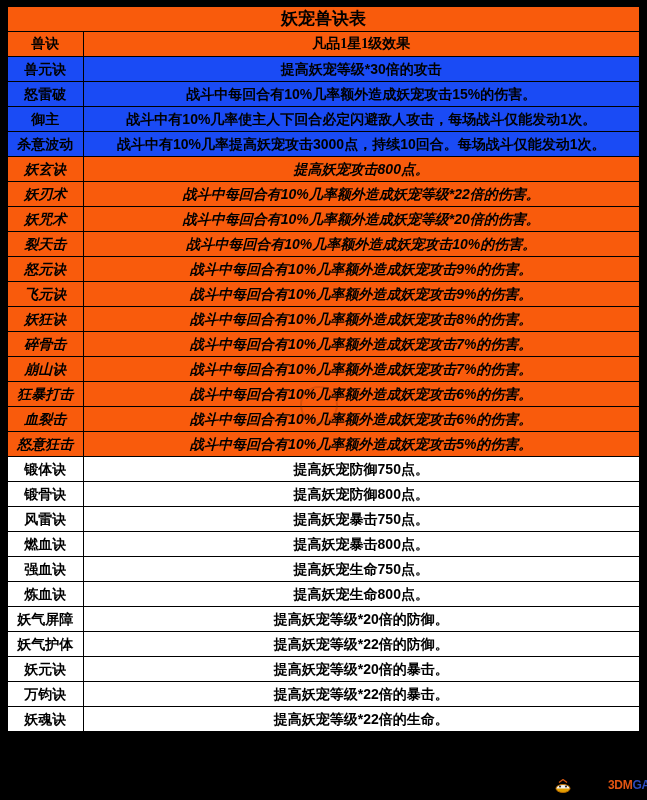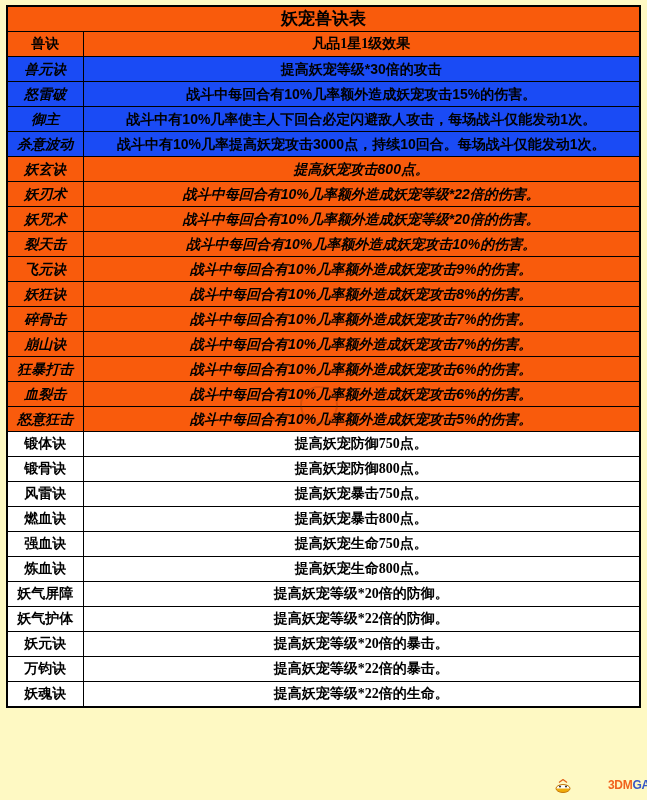--- a/index.html
+++ b/index.html
@@ -10,21 +10,21 @@
   body {
     width: 647px;
     height: 800px;
     font-family: "Liberation Sans", "DejaVu Sans", sans-serif;
     overflow: hidden;
   }
   #page {
     position: relative;
     width: 647px;
     height: 800px;
-    background: #fef9c3;
+    background: #000000;
     box-sizing: border-box;
     padding: 5px 6px 6px 6px;
   }
   table.skill-table {
     width: 635px;
     border-collapse: collapse;
     table-layout: fixed;
     border: 2px solid #000000;
   }
   table.skill-table td {
@@ -57,32 +57,31 @@
     font-size: 15px;
     height: 25px;
     line-height: 25px;
     font-family: Liberation Serif, serif;
   }
   
   .row-blue td {
     background: #1A4BF5;
     font-size: 14px;
   }
-  .row-blue td.name { font-size: 14px; font-style: italic; }
+  .row-blue td.name { font-size: 14px; }
   
   .row-orange td {
     background: #F95B0C;
     font-size: 14px;
     font-style: italic;
   }
   
   .row-white td {
     background: #FFFFFF;
     font-size: 14px;
-    font-family: Liberation Serif, serif;
   }
   td.name {
     font-size: 14px;
   }
   td.eff {
     font-size: 14px;
   }
 
   
   #watermark {
@@ -171,20 +170,24 @@
         </tr>
         <tr class="row-orange">
           <td class="name">妖咒术</td>
           <td class="eff">战斗中每回合有10%几率额外造成妖宠等级*20倍的伤害。</td>
         </tr>
         <tr class="row-orange">
           <td class="name">裂天击</td>
           <td class="eff">战斗中每回合有10%几率额外造成妖宠攻击10%的伤害。</td>
         </tr>
         <tr class="row-orange">
+          <td class="name">怒元诀</td>
+          <td class="eff">战斗中每回合有10%几率额外造成妖宠攻击9%的伤害。</td>
+        </tr>
+        <tr class="row-orange">
           <td class="name">飞元诀</td>
           <td class="eff">战斗中每回合有10%几率额外造成妖宠攻击9%的伤害。</td>
         </tr>
         <tr class="row-orange">
           <td class="name">妖狂诀</td>
           <td class="eff">战斗中每回合有10%几率额外造成妖宠攻击8%的伤害。</td>
         </tr>
         <tr class="row-orange">
           <td class="name">碎骨击</td>
           <td class="eff">战斗中每回合有10%几率额外造成妖宠攻击7%的伤害。</td>

